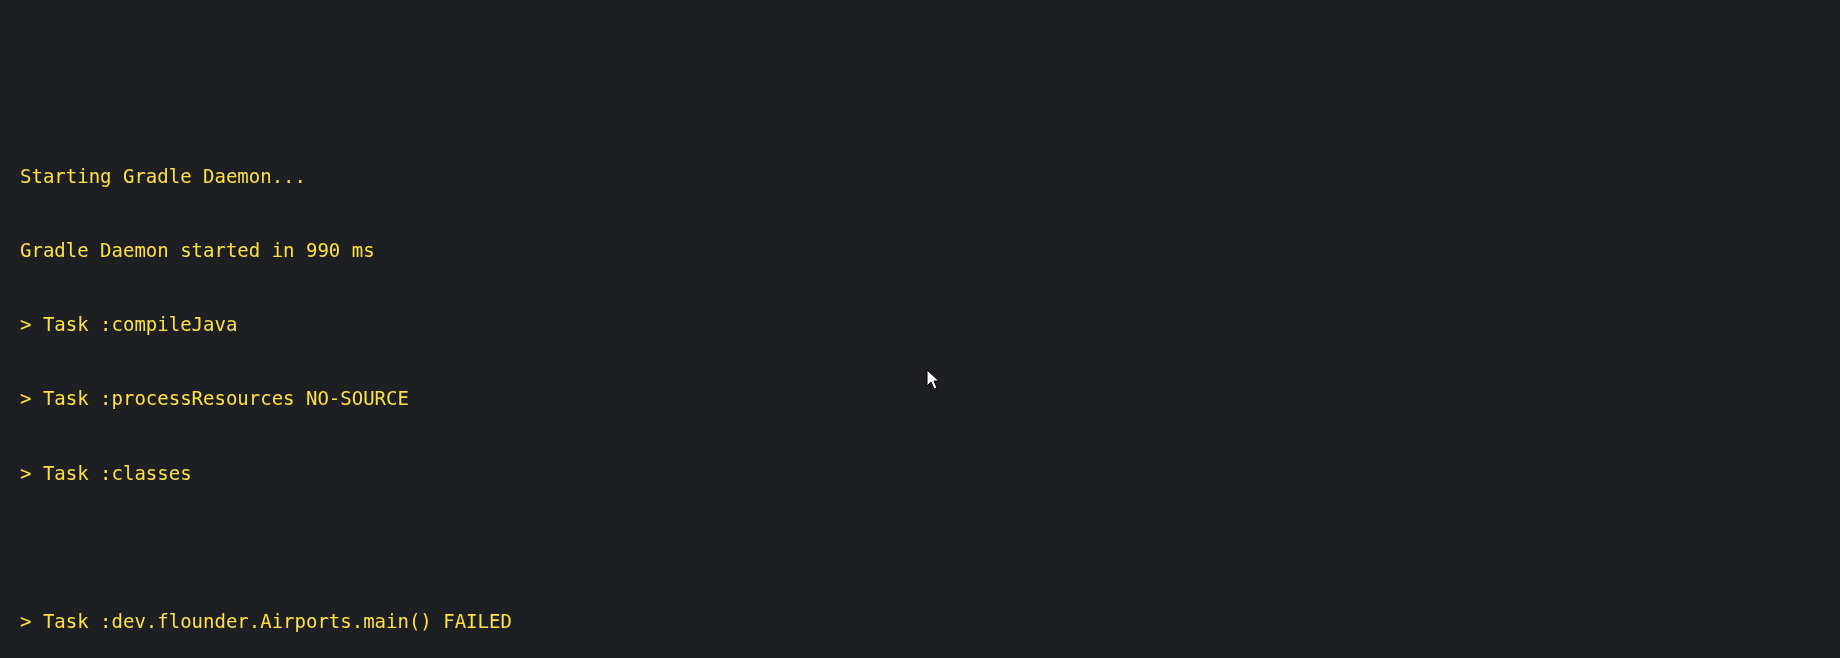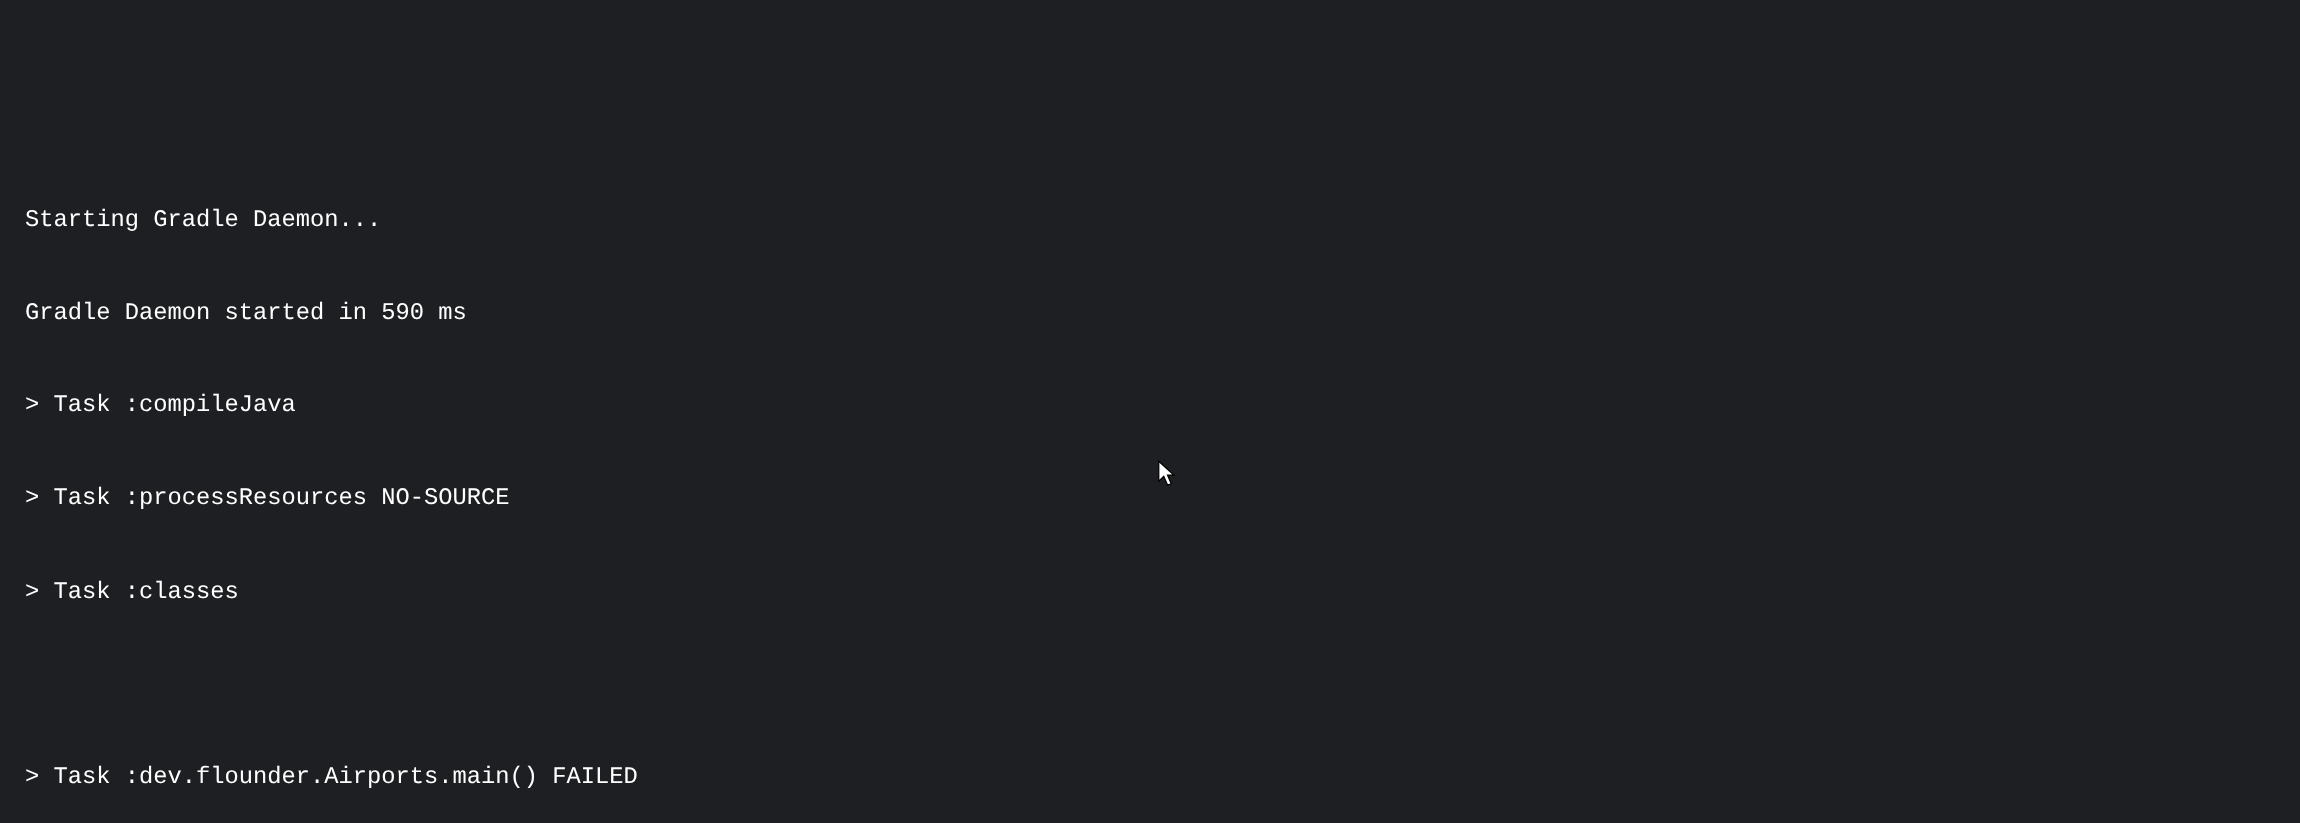--- a/index.html
+++ b/index.html
@@ -16,35 +16,35 @@
     padding: 10px 0 20px 20px;
     width: 1840px;
     height: 658px;
     overflow: hidden;
     white-space: pre;
   }
   .line {
     display: block;
     position: relative;
   }
-  .gray { color: #ffffff; font-family: Liberation Mono, monospace; }
+  .gray { color: #fde047; }
   .cursor {
     position: absolute;
     pointer-events: none;
     z-index: 100;
   }
   .cursor svg { width: 24px; height: 24px; }
 </style>
 </head>
 <body>
 
 
 
 <span class="line gray">Starting Gradle Daemon...</span>
-<span class="line gray">Gradle Daemon started in 590 ms</span>
+<span class="line gray">Gradle Daemon started in 990 ms</span>
 <span class="line gray">&gt; Task :compileJava</span>
 <span class="line gray">&gt; Task :processResources NO-SOURCE</span>
 <span class="line gray">&gt; Task :classes</span>
 <span class="line"> </span>
 <span class="line gray">&gt; Task :dev.flounder.Airports.main() FAILED</span>
 
 
 
 
 

